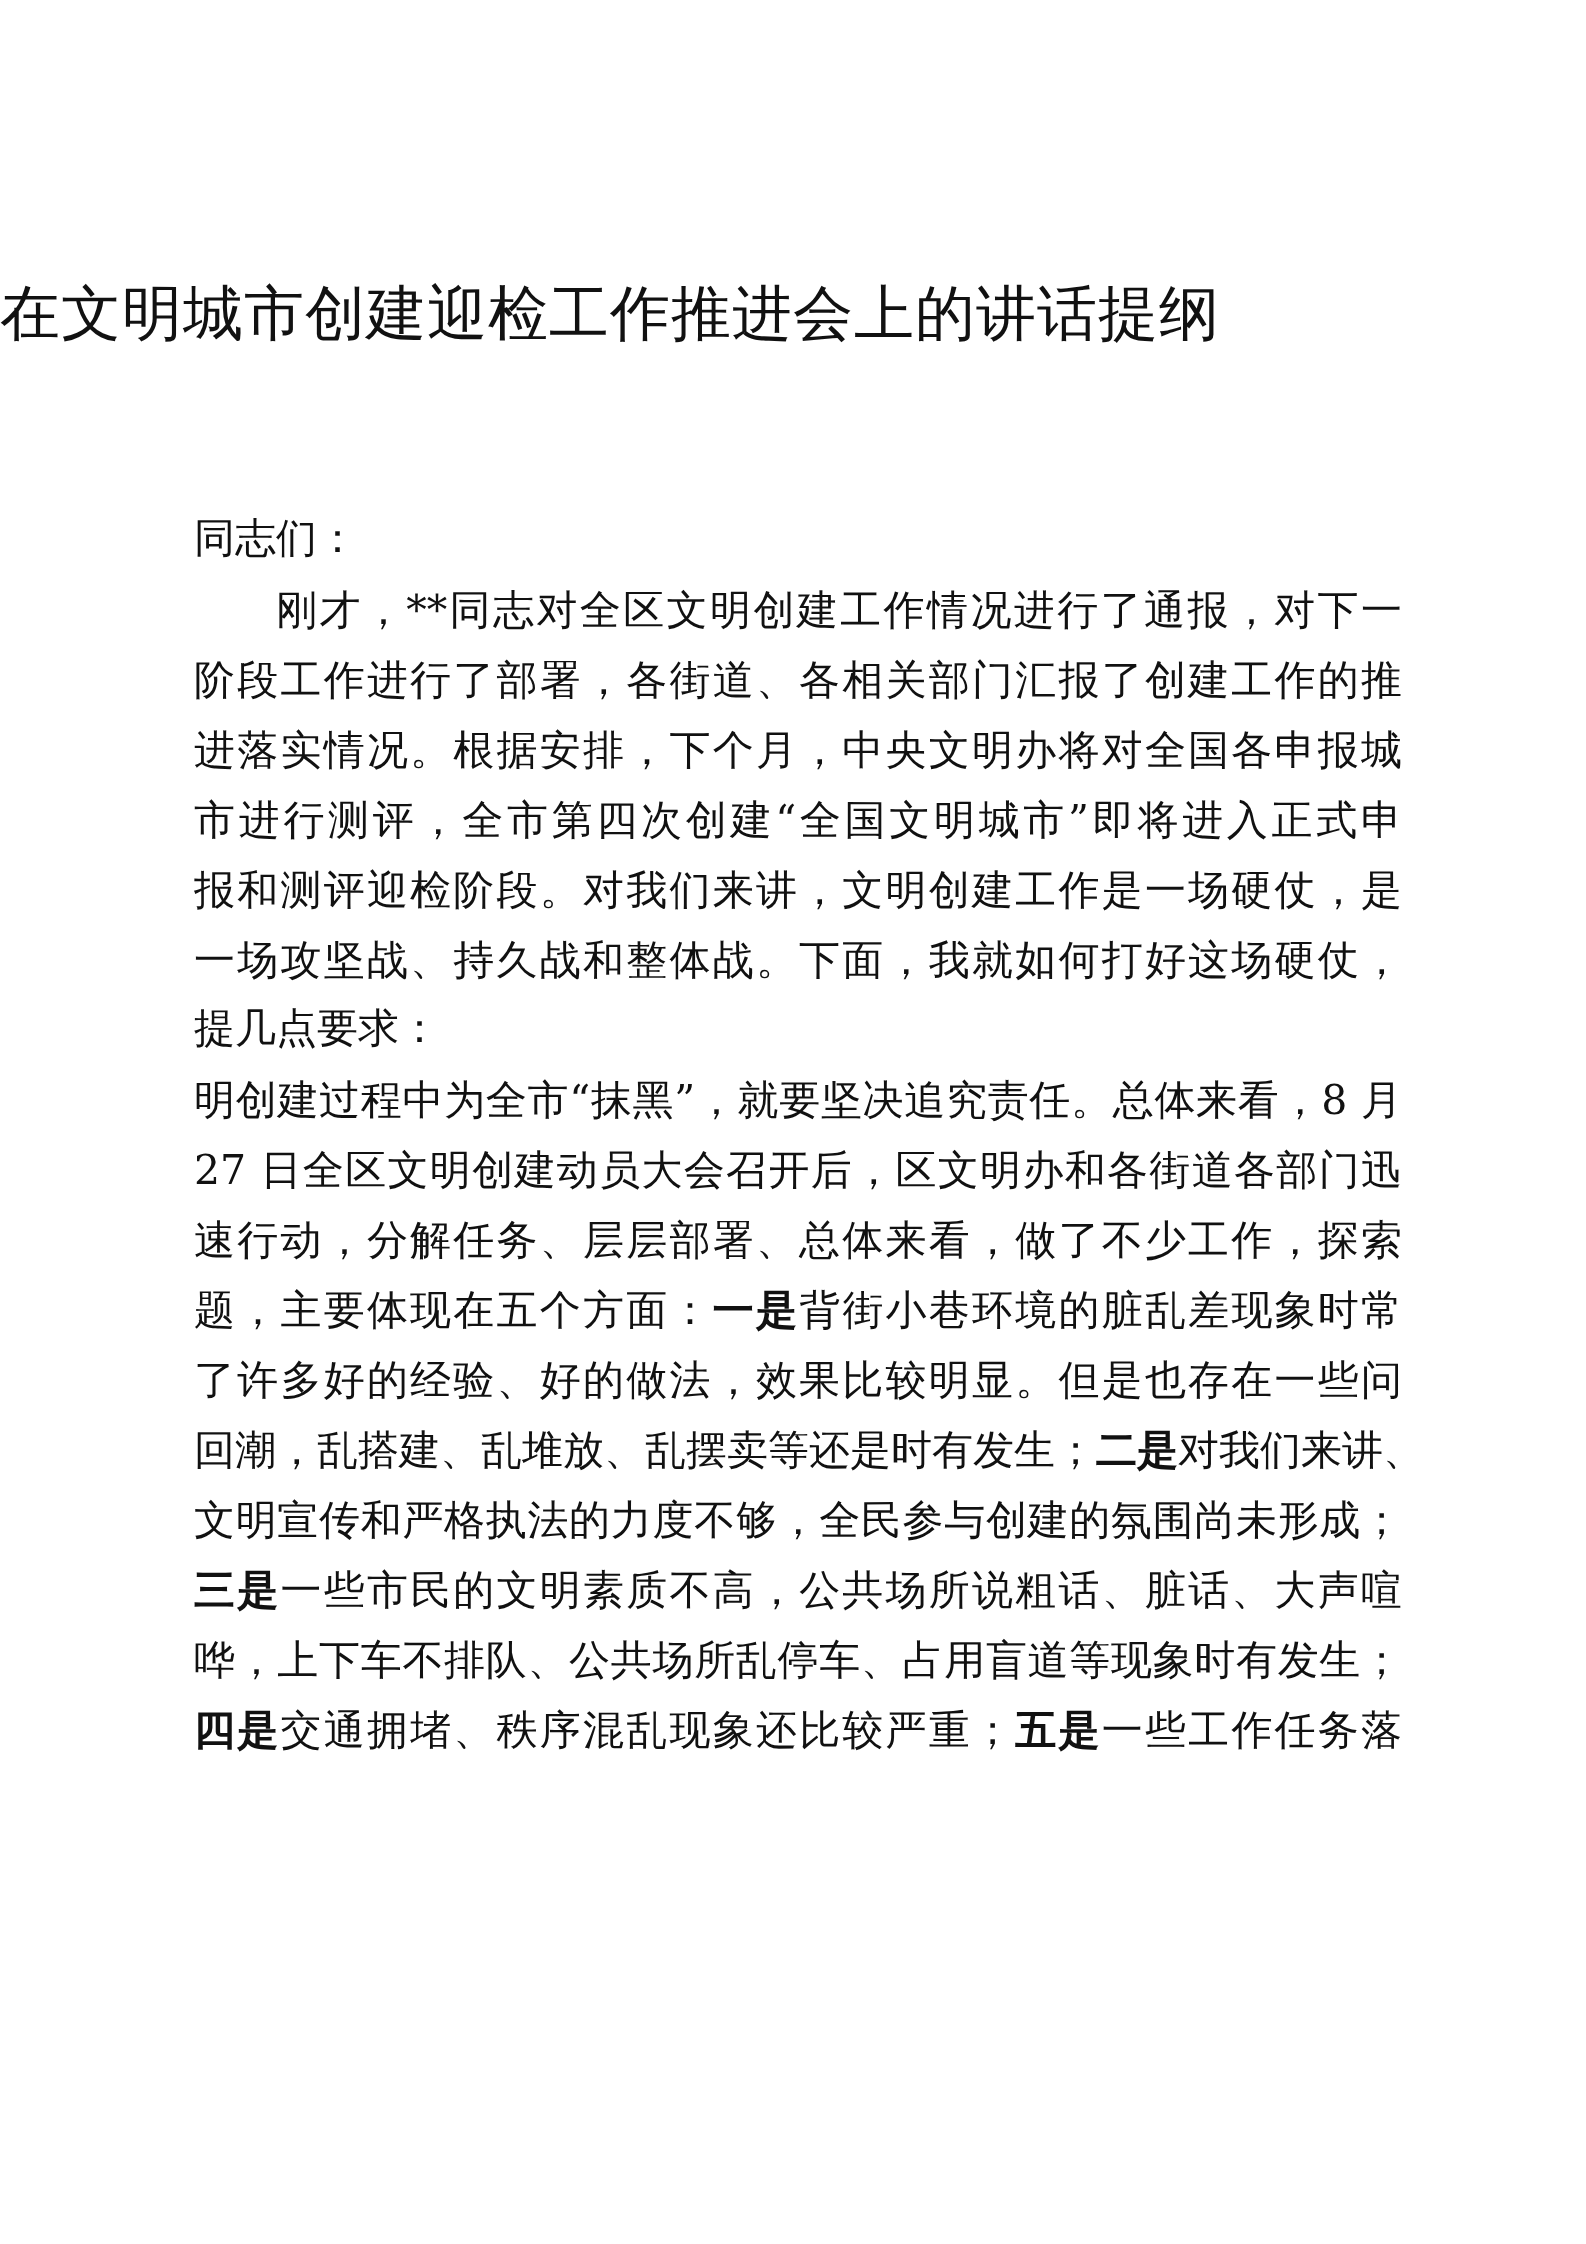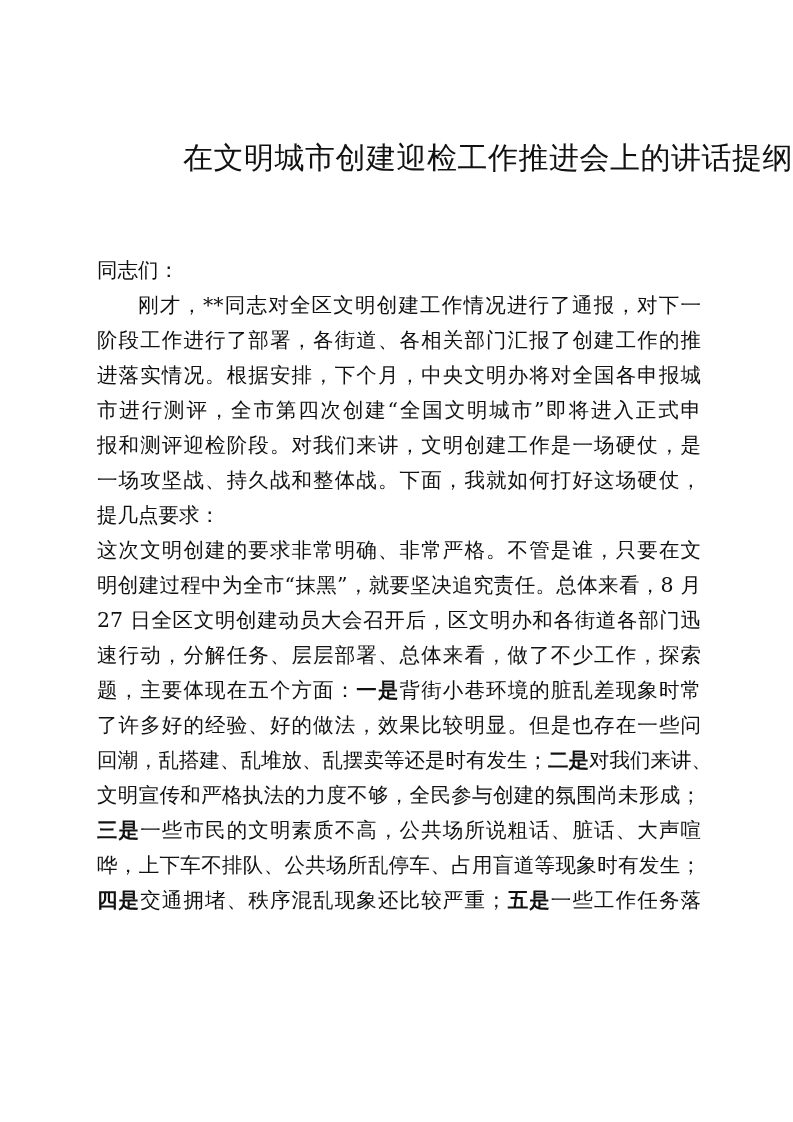--- a/index.html
+++ b/index.html
@@ -1,19 +1,19 @@
 <!DOCTYPE html>
 <html><head>
 <meta charset="utf-8">
 <style>
   html, body { margin: 0; padding: 0; background: #ffffff; }
   body { width: 793px; height: 1122px; position: relative; overflow: hidden;
          font-family: "DejaVu Serif", "Liberation Serif", serif; color: #111111; }
   .page { position: absolute; left: 0; top: 0; width: 793px; height: 1122px; background: #ffffff; }
-  .title { position: absolute; left: 0; top: 138px; width: 793px; text-align: right;
+  .title { position: absolute; left: 0; top: 138px; width: 793px; text-align: left;
            font-size: 30px; line-height: 40px; letter-spacing: 0.5px; color: #111; font-weight: normal; }
   .body { position: absolute; left: 97px; top: 253px; width: 604px; }
   .line { height: 35px; line-height: 35px; font-size: 20.5px; white-space: nowrap;
           text-align: justify; text-align-last: justify; letter-spacing: 0px; overflow: visible; }
   .line.last { text-align-last: left; font-family: Liberation Serif, serif; }
   .line.indent { padding-left: 41px; }
   b, .bold { font-weight: bold; }
 </style>
 </head>
 <body>
@@ -28,21 +28,20 @@
       <div class="line indent">刚才，**同志对全区文明创建工作情况进行了通报，对下一</div>
       <div class="line">阶段工作进行了部署，各街道、各相关部门汇报了创建工作的推</div>
       <div class="line">进落实情况。根据安排，下个月，中央文明办将对全国各申报城</div>
       <div class="line">市进行测评，全市第四次创建“全国文明城市”即将进入正式申</div>
       <div class="line">报和测评迎检阶段。对我们来讲，文明创建工作是一场硬仗，是</div>
       <div class="line">一场攻坚战、持久战和整体战。下面，我就如何打好这场硬仗，</div>
       <div class="line last">提几点要求：</div>
     </div>
 
     <div>
-      <div class="line">这次文明创建的要求非常明确、非常严格。不管是谁，只要在文</div>
       <div class="line">明创建过程中为全市“抹黑”，就要坚决追究责任。总体来看，8 月</div>
       <div class="line">27 日全区文明创建动员大会召开后，区文明办和各街道各部门迅</div>
       <div class="line">速行动，分解任务、层层部署、总体来看，做了不少工作，探索</div>
       <div class="line"><span>题，主要体现在五个方面：</span><span class="bold">一是</span><span>背街小巷环境的脏乱差现象时常</span></div>
       <div class="line">了许多好的经验、好的做法，效果比较明显。但是也存在一些问</div>
       <div class="line"><span>回潮，乱搭建、乱堆放、乱摆卖等还是时有发生；</span><span class="bold">二是</span><span>对我们来讲、</span></div>
       <div class="line">文明宣传和严格执法的力度不够，全民参与创建的氛围尚未形成；</div>
       <div class="line"><span class="bold">三是</span><span>一些市民的文明素质不高，公共场所说粗话、脏话、大声喧</span></div>
       <div class="line">哗，上下车不排队、公共场所乱停车、占用盲道等现象时有发生；</div>
       <div class="line"><span class="bold">四是</span><span>交通拥堵、秩序混乱现象还比较严重；</span><span class="bold">五是</span><span>一些工作任务落</span></div>

